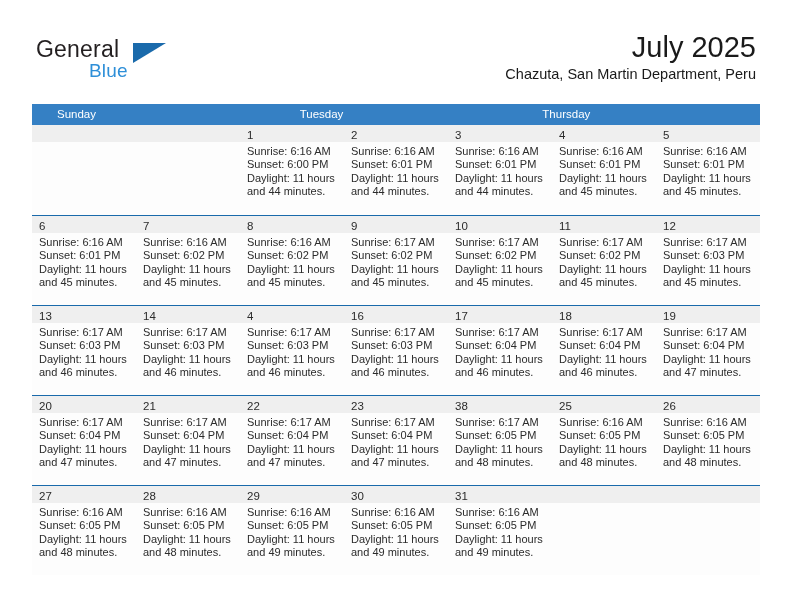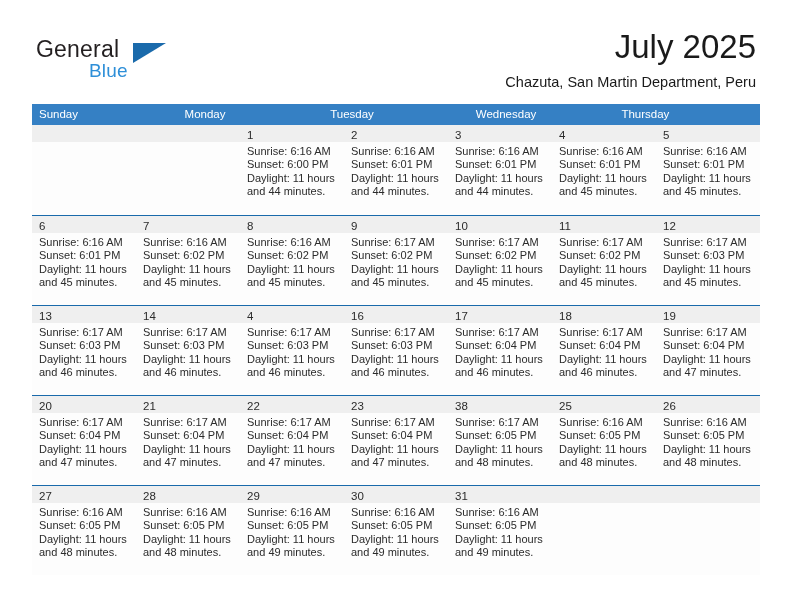--- a/index.html
+++ b/index.html
@@ -63,30 +63,30 @@
     color: #2e8fd8;
   }
 
   .title-block {
     position: absolute;
     right: 36px;
     top: 30px;
     text-align: right;
   }
   .cal-title {
-    font-size: 33px;
+    font-size: 29px;
     color: #1a1a1a;
     line-height: 34px;
     white-space: nowrap;
   }
   .cal-subtitle {
     font-size: 14.5px;
     color: #1a1a1a;
     line-height: 20px;
-    margin-top: 8px;
+    margin-top: 0;
     white-space: nowrap;
   }
 
   
   .calendar {
     position: absolute;
     left: 32px;
     top: 104px;
     width: 728px;
   }
@@ -96,20 +96,21 @@
     height: 21px;
   }
   .weekday {
     flex: 1 1 0;
     color: #ffffff;
     font-size: 11.5px;
     line-height: 21px;
     padding-left: 7px;
     box-sizing: border-box;
     white-space: nowrap;
+    margin-left: 18px;
   }
   .week {
     display: flex;
     border-top: 1.6px solid #1a6aab;
     height: 89px;
   }
   .week.first {
     border-top: none;
     height: 90px;
   }
@@ -157,23 +158,21 @@
     <div class="title-block">
       <div class="cal-title">July 2025</div>
       <div class="cal-subtitle">Chazuta, San Martin Department, Peru</div>
     </div>
 
   </div>
 
   <div class="calendar">
     <div class="weekdays">
       <div class="weekday">Sunday</div>
-      <div class="weekday">Monday</div>
       <div class="weekday">Tuesday</div>
-      <div class="weekday">Wednesday</div>
       <div class="weekday">Thursday</div>
     </div>
     <div id="weeks-container">
         <div class="week first">
           <div class="day empty">
             <div class="day-num-band"><span class="day-num"></span></div>
           </div>
           <div class="day empty">
             <div class="day-num-band"><span class="day-num"></span></div>
           </div>

